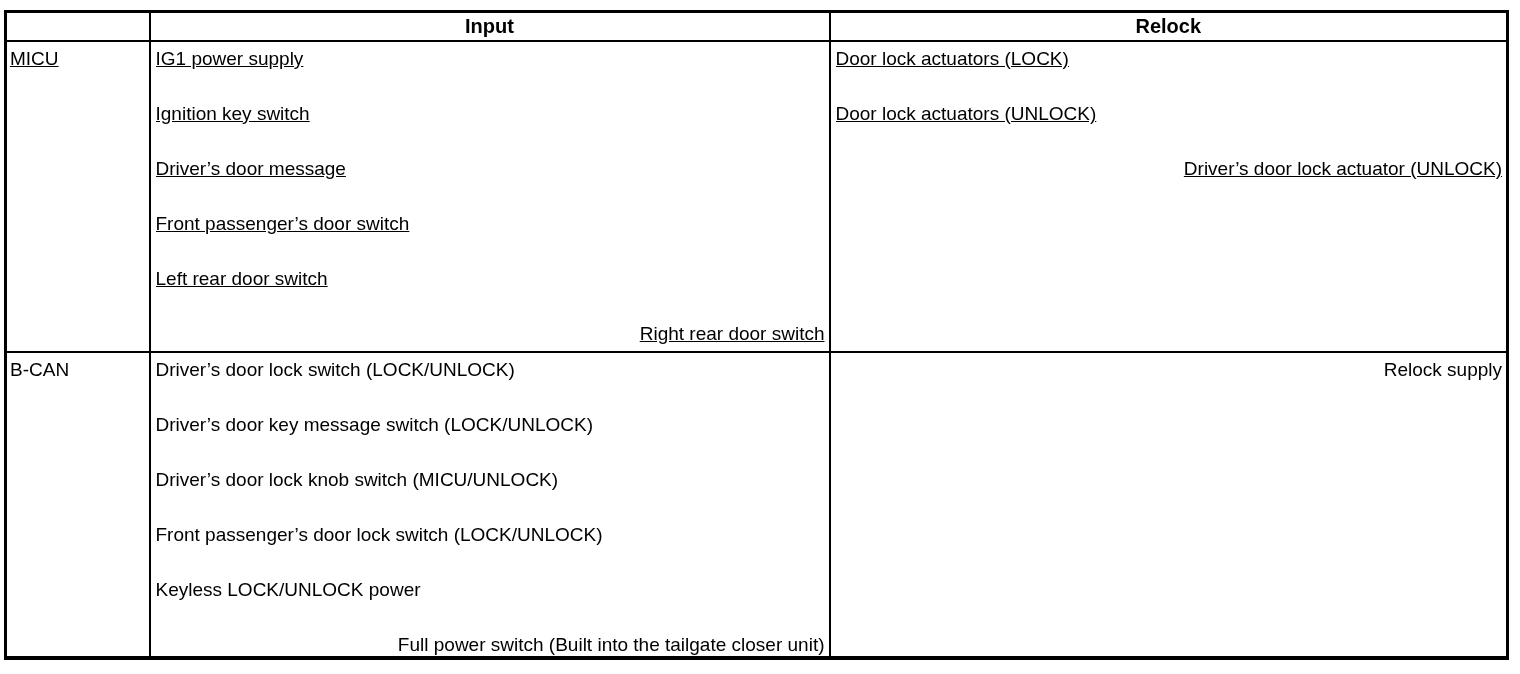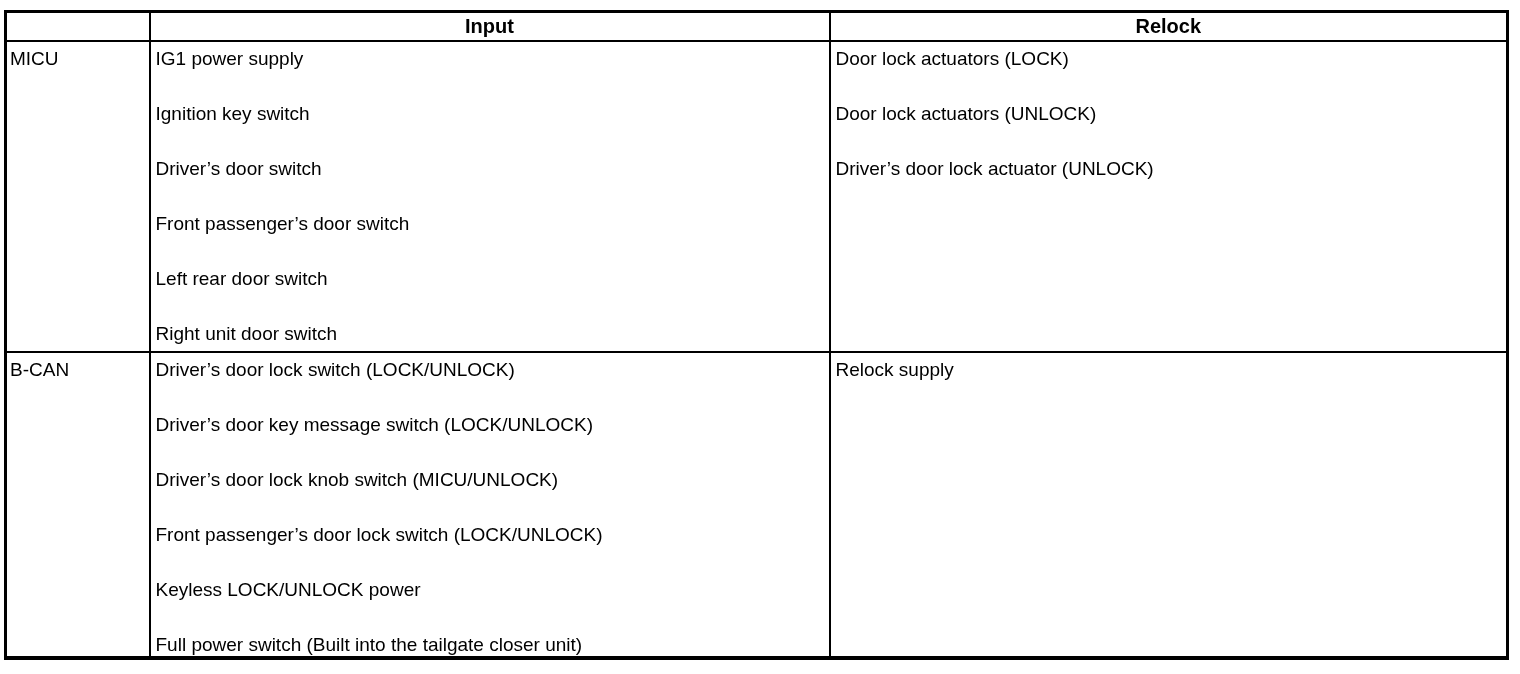--- a/index.html
+++ b/index.html
@@ -37,38 +37,38 @@
   .io-table thead th {
     height: 29px;
     font-size: 20px;
     font-weight: bold;
     vertical-align: middle;
     line-height: 27px;
     padding: 0;
     margin-top: 24px;
   }
   .io-table thead th.corner { background: #ffffff; }
-  tr.row-micu  { height: 311px; }
+  tr.row-micu  { height: 311px; text-decoration: underline; }
   tr.row-bcan  { height: 306px; }
   td.label-cell {
     padding: 6px 2px 0 3px;
     font-size: 19px;
     line-height: 21px;
   }
   td.list-cell {
     padding: 6px 4px 0 5px;
   }
   .item {
     margin: 0 0 34px 0;
     font-size: 19px;
     line-height: 21px;
     white-space: nowrap;
     overflow: hidden;
   }
-  .item:last-child { margin-bottom: 0; }
+  .item:last-child { margin-bottom: 0; text-align: right; }
 </style>
 </head>
 <body>
 
 <div class="page">
   <table class="io-table">
     <colgroup>
       <col class="c-label">
       <col class="c-input">
       <col class="c-output">
@@ -79,24 +79,24 @@
         <th>Input</th>
         <th>Relock</th>
       </tr>
     </thead>
     <tbody>
       <tr class="row-micu">
         <td class="label-cell">MICU</td>
         <td class="list-cell">
           <p class="item">IG1 power supply</p>
           <p class="item">Ignition key switch</p>
-          <p class="item">Driver’s door switch</p>
+          <p class="item">Driver’s door message</p>
           <p class="item">Front passenger’s door switch</p>
           <p class="item">Left rear door switch</p>
-          <p class="item">Right unit door switch</p>
+          <p class="item">Right rear door switch</p>
         </td>
         <td class="list-cell">
           <p class="item">Door lock actuators (LOCK)</p>
           <p class="item">Door lock actuators (UNLOCK)</p>
           <p class="item">Driver’s door lock actuator (UNLOCK)</p>
         </td>
       </tr>
       <tr class="row-bcan">
         <td class="label-cell">B-CAN</td>
         <td class="list-cell">

